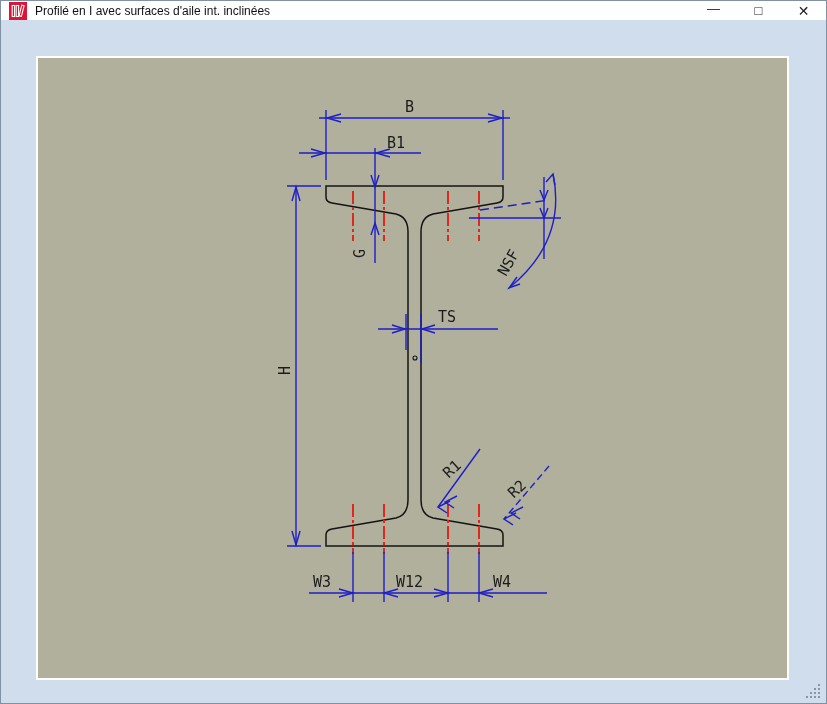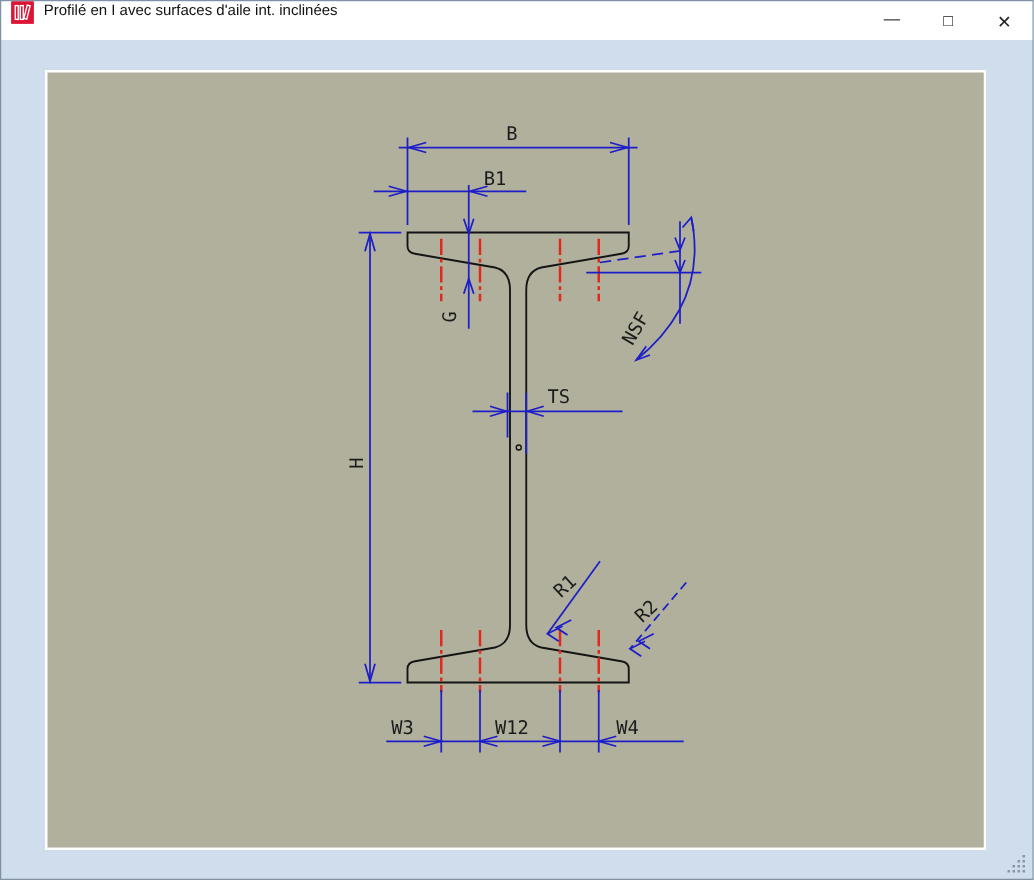--- a/index.html
+++ b/index.html
@@ -2,22 +2,22 @@
 <html><head>
 <meta charset="utf-8">
 <style>
   html,body{margin:0;padding:0;background:#e8e8e8;}
   .window{
     position:relative;width:827px;height:704px;box-sizing:border-box;
     border:1px solid #7f91a3;background:#cfdded;overflow:hidden;
     font-family:"Liberation Sans", sans-serif;
   }
   .titlebar{
-    position:absolute;left:0;top:0;right:0;height:31px;background:#ffffff;
-    display:flex;
+    position:absolute;left:0;top:0;right:0;height:19px;background:#ffffff;
+    display:flex;align-items:center;
   }
   .app-icon{
     width:18px;height:18px;margin-left:8px;background:#dc1435;position:relative;flex:0 0 auto;
   }
   .app-icon svg{position:absolute;left:0;top:0;}
   .title-text{
     margin-left:8px;font-size:12px;color:#111;white-space:nowrap;
     flex:1 1 auto;overflow:hidden;
   }
   .win-controls{display:flex;height:31px;flex:0 0 auto;}

